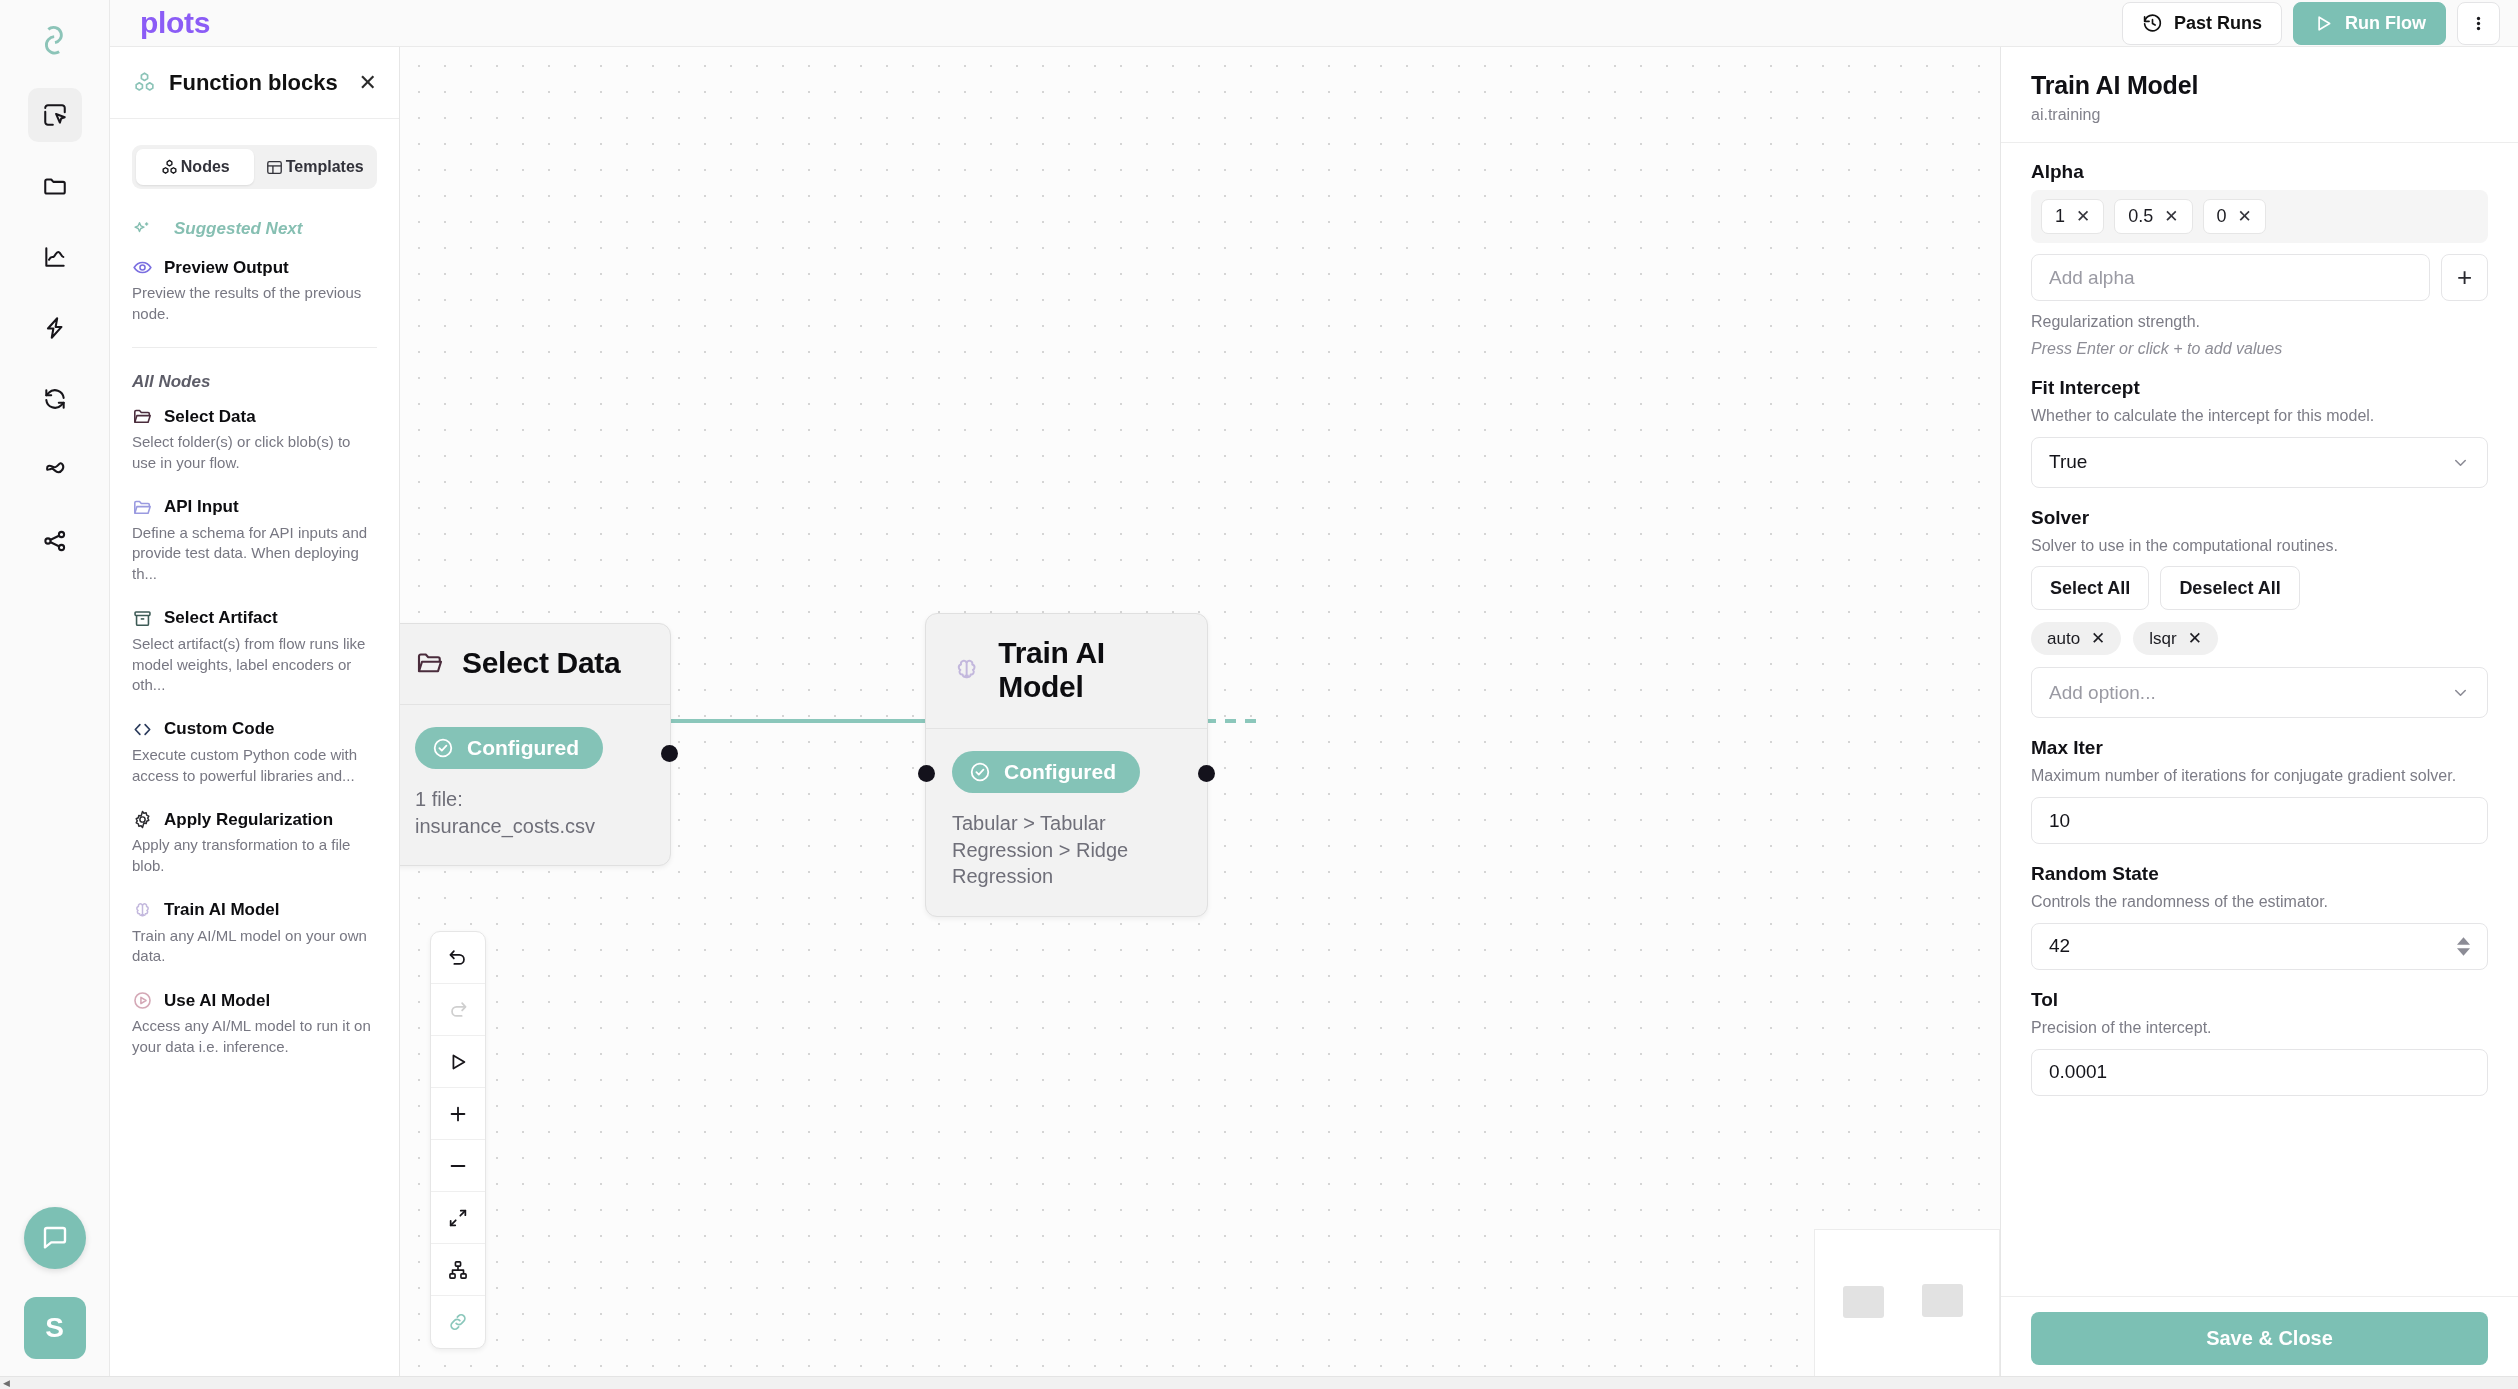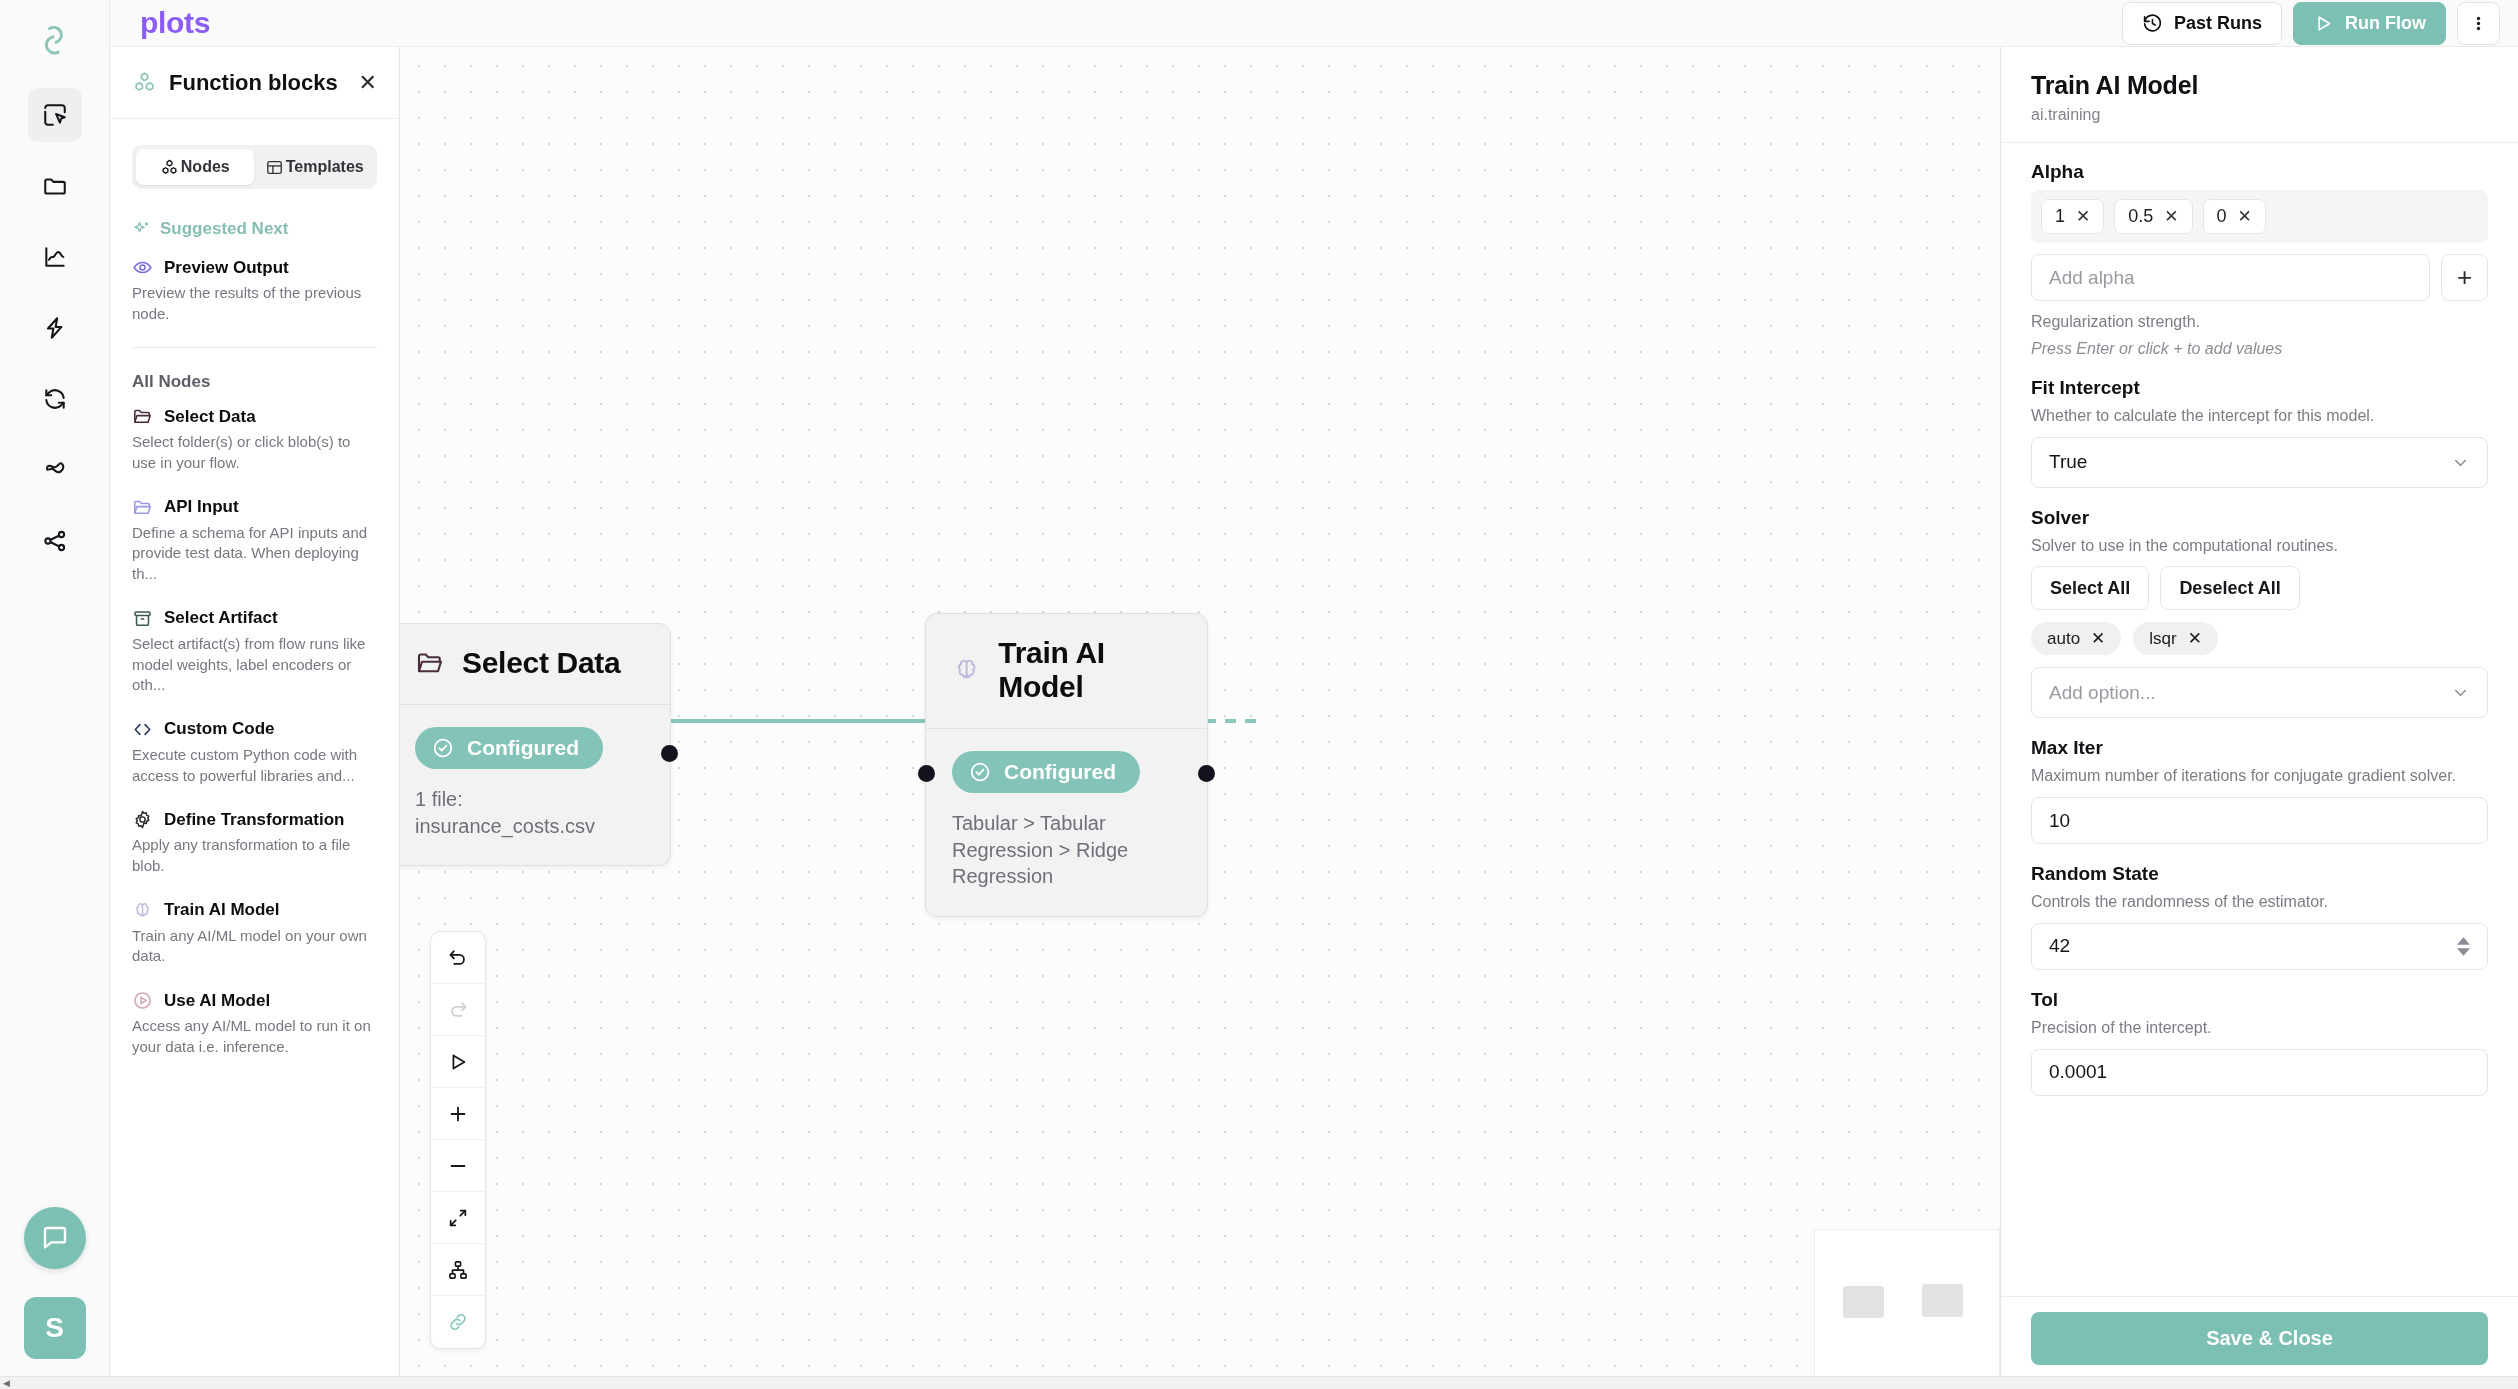--- a/index.html
+++ b/index.html
@@ -73,22 +73,22 @@
     margin: 26px 22px 0; height: 44px; background: #f1f1f1; border-radius: 9px;
     display: flex; padding: 4px; gap: 2px;
   }
   .tab {
     flex: 1; display: flex; align-items: center; justify-content: center; gap: 2px;
     font-size: 16px; font-weight: 600; color: #32323a; border-radius: 7px; cursor: pointer;
   }
   .tab.active { background: #fff; box-shadow: 0 1px 2px rgba(0,0,0,.09); }
   .panel-body { flex: 1; overflow: hidden; padding: 0 22px; }
   .sec-title {
-    display: flex; align-items: flex-start; gap: 8px;
-    font-size: 17px; font-weight: 700; color: #86bfb2; margin: 30px 0 18px;
+    display: flex; align-items: flex-start; gap: 22px;
+    font-size: 17px; font-weight: 700; color: #86bfb2; margin: 30px 0 18px; font-style: italic;
   }
   .sec-title.plain { color: #5d5d68; font-weight: 600; font-size: 17px; margin: 24px 0 14px; }
   .node-item { margin-bottom: 23px; cursor: pointer; }
   .node-row { display: flex; align-items: center; gap: 11px; }
   .node-name { font-size: 17px; font-weight: 700; color: #0d0d10; }
   .node-desc { font-size: 15px; color: #777782; line-height: 1.38; margin-top: 5px; }
   .divider { height: 1px; background: #ececec; margin: 8px 0 0; }
 
   
   .canvas {
@@ -394,21 +394,21 @@
         </div>
         <div class="node-desc">Execute custom Python code with access to powerful libraries and...</div>
       </div>
 
       <div class="node-item">
         <div class="node-row">
           <svg width="21" height="21" viewBox="0 0 24 24" fill="none" stroke="#2c2c30" stroke-width="1.7" stroke-linejoin="round">
             <circle cx="12" cy="12" r="3"></circle>
             <path d="M12 2.8l1.6 2.1 2.6-.5.6 2.6 2.4 1.1-1.2 2.4 1.2 2.4-2.4 1.1-.6 2.6-2.6-.5L12 21.2l-1.6-2.1-2.6.5-.6-2.6-2.4-1.1 1.2-2.4-1.2-2.4 2.4-1.1.6-2.6 2.6.5z"></path>
           </svg>
-          <span class="node-name">Define Transformation</span>
+          <span class="node-name">Apply Regularization</span>
         </div>
         <div class="node-desc">Apply any transformation to a file blob.</div>
       </div>
 
       <div class="node-item">
         <div class="node-row">
           <svg width="21" height="21" viewBox="0 0 24 24" fill="none" stroke="#c3b8dd" stroke-width="1.7" stroke-linejoin="round">
             <path d="M12 5.2v13.6"></path>
             <path d="M12 6c-.6-1.5-2.3-2-3.6-1.2-1 .6-1.3 1.7-1 2.7-1.2.3-2 1.4-1.8 2.7.1.8.6 1.4 1.3 1.7-.7.6-1 1.6-.6 2.5.4 1 1.4 1.5 2.4 1.3.1 1.2 1.2 2.2 2.5 2.1 1-.1 1.8-.9 1.8-1.9"></path>
             <path d="M12 6c.6-1.5 2.3-2 3.6-1.2 1 .6 1.3 1.7 1 2.7 1.2.3 2 1.4 1.8 2.7-.1.8-.6 1.4-1.3 1.7.7.6 1 1.6.6 2.5-.4 1-1.4 1.5-2.4 1.3-.1 1.2-1.2 2.2-2.5 2.1-1-.1-1.8-.9-1.8-1.9"></path>

